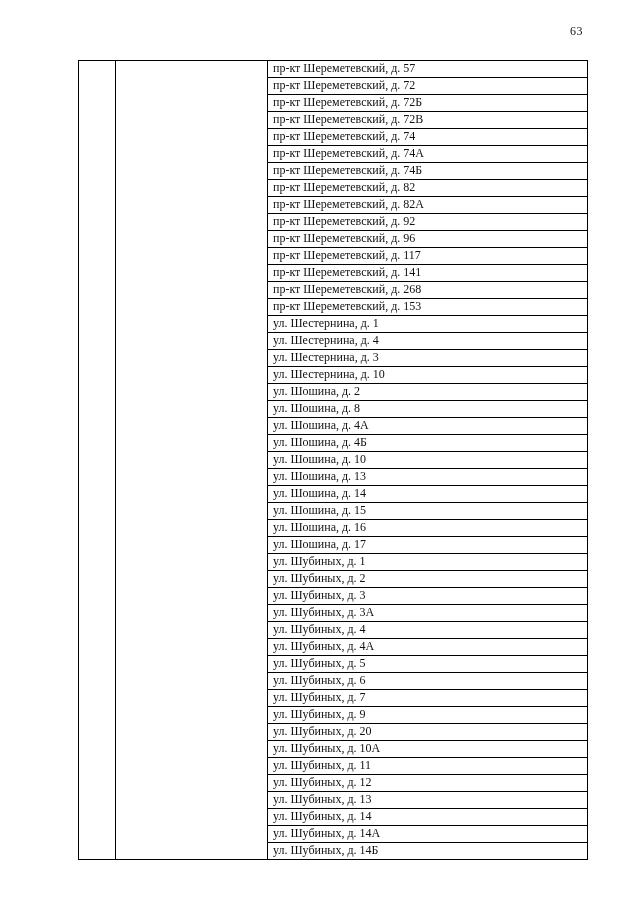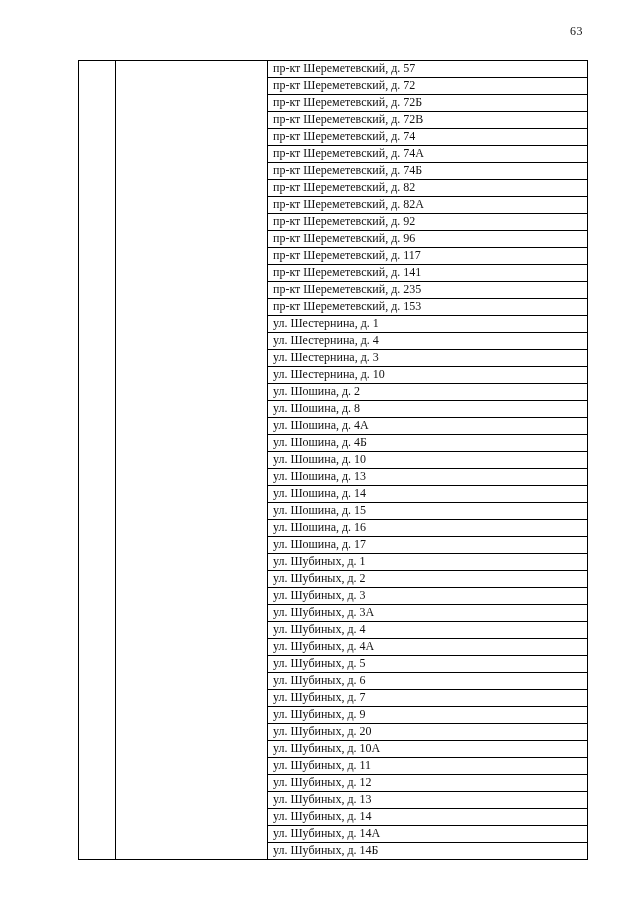--- a/index.html
+++ b/index.html
@@ -97,21 +97,21 @@
         <tr>
           <td class="addr">пр-кт Шереметевский, д. 96</td>
         </tr>
         <tr>
           <td class="addr">пр-кт Шереметевский, д. 117</td>
         </tr>
         <tr>
           <td class="addr">пр-кт Шереметевский, д. 141</td>
         </tr>
         <tr>
-          <td class="addr">пр-кт Шереметевский, д. 235</td>
+          <td class="addr">пр-кт Шереметевский, д. 268</td>
         </tr>
         <tr>
           <td class="addr">пр-кт Шереметевский, д. 153</td>
         </tr>
         <tr>
           <td class="addr">ул. Шестернина, д. 1</td>
         </tr>
         <tr>
           <td class="addr">ул. Шестернина, д. 4</td>
         </tr>

